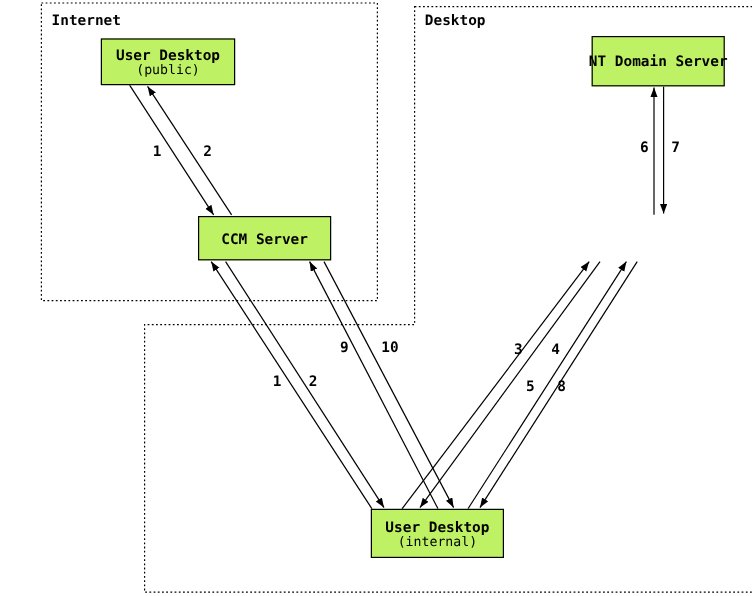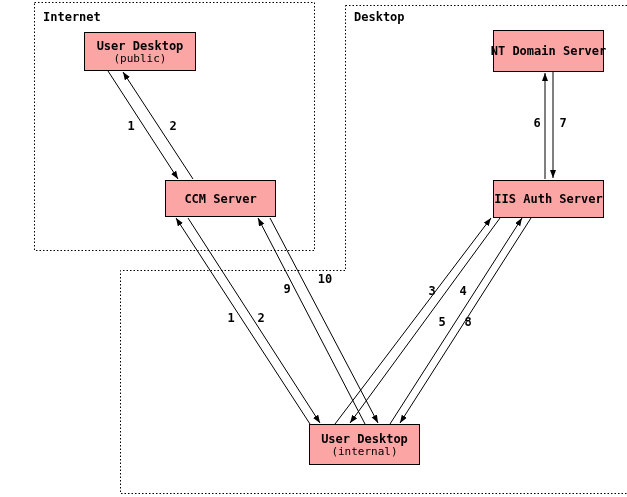--- a/index.html
+++ b/index.html
@@ -5,21 +5,21 @@
   html,body{margin:0;padding:0;background:#fff;}
   .stage{
     position:relative;width:612px;height:497px;background:#ffffff;overflow:hidden;
     font-family:"DejaVu Sans Mono","Liberation Mono",monospace;color:#000;margin-left:33px;
   }
   .stage svg{position:absolute;left:0;top:0;}
   .zone-label{
     position:absolute;font-size:12px;font-weight:bold;letter-spacing:0px;white-space:nowrap;
   }
   .node{
-    position:absolute;background:#fca5a5;border:1px solid #000;
+    position:absolute;background:#bef264;border:1px solid #000;
     display:flex;flex-direction:column;align-items:center;justify-content:center;
     text-align:center;box-sizing:border-box;
   }
   .node-label{font-size:12px;font-weight:bold;line-height:14px;white-space:nowrap;}
   .node-sublabel{font-size:11px;line-height:11px;white-space:nowrap;}
   .edge-label{
     position:absolute;transform:translate(-50%,-50%);
     font-size:12px;font-weight:bold;white-space:nowrap;
   }
 </style>
@@ -61,35 +61,32 @@
   </div>
 
   <div class="node" style="left:132px;top:180px;width:111px;height:37px;text-align:right;">
     <div class="node-label">CCM Server</div>
   </div>
 
   <div class="node" style="left:460px;top:30px;width:111px;height:42px;align-items:center;">
     <div class="node-label">NT Domain Server</div>
   </div>
 
-  <div class="node" style="left:460px;top:180px;width:111px;height:38px;">
-    <div class="node-label">IIS Auth Server</div>
-  </div>
 
   <div class="node" style="left:276px;top:424px;width:111px;height:41px;">
     <div class="node-label">User Desktop</div>
     <div class="node-sublabel">(internal)</div>
   </div>
 
   <span class="edge-label" style="left:98px;top:126px;">1</span>
   <span class="edge-label" style="left:140px;top:126px;">2</span>
   <span class="edge-label" style="left:198px;top:318px;">1</span>
   <span class="edge-label" style="left:228px;top:318px;">2</span>
   <span class="edge-label" style="left:254px;top:289px;">9</span>
-  <span class="edge-label" style="left:292px;top:279px;">10</span>
+  <span class="edge-label" style="left:292px;top:289px;">10</span>
   <span class="edge-label" style="left:399px;top:291px;">3</span>
   <span class="edge-label" style="left:430px;top:291px;">4</span>
   <span class="edge-label" style="left:409px;top:322px;">5</span>
   <span class="edge-label" style="left:435px;top:322px;">8</span>
   <span class="edge-label" style="left:504px;top:123px;">6</span>
   <span class="edge-label" style="left:530px;top:123px;">7</span>
 
 </div>
 
 </body></html>

